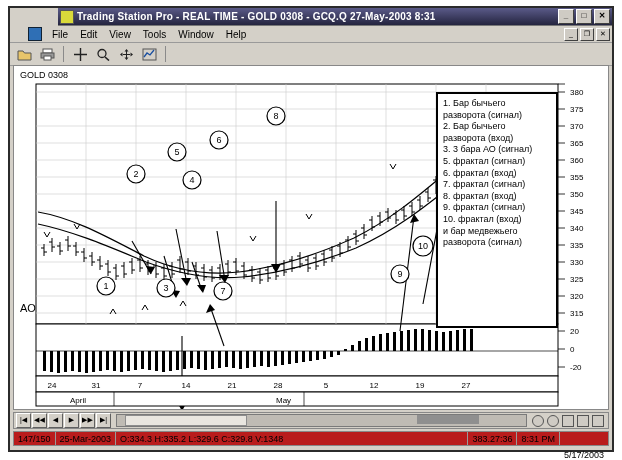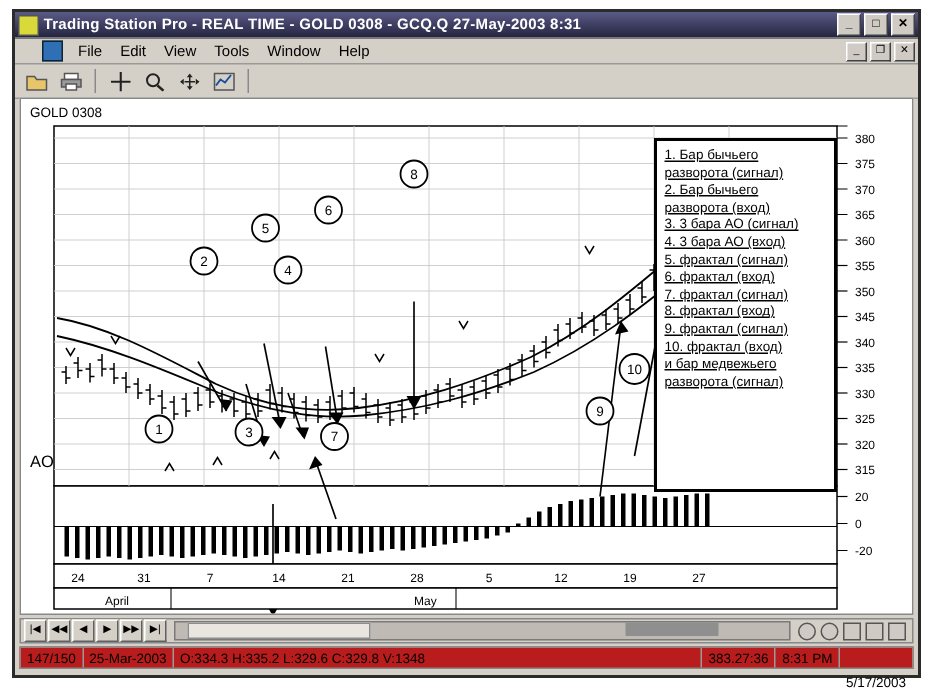--- a/index.html
+++ b/index.html
@@ -18,20 +18,21 @@
     box-sizing:border-box;
   }
   
   .titlebar{
     position:relative;height:17px;
     background:linear-gradient(to bottom,#5a5a88,#24243f);
     display:flex;align-items:center;
     color:#fff;font-size:10px;font-weight:bold;
     padding:0 2px;
     border-bottom:1px solid #777;
+    margin-left:48px;
   }
   .titlebar .tlogo{
     width:12px;height:12px;background:#d9d93a;border:1px solid #555;margin-right:3px;
     flex:0 0 auto;
   }
   .titlebar .ttext{
     flex:1 1 auto;white-space:nowrap;overflow:hidden;text-overflow:clip;
     letter-spacing:0.2px;
   }
   .winbtns{display:flex;gap:2px;flex:0 0 auto;}
@@ -67,21 +68,21 @@
   .chartwrap{
     position:absolute;left:3px;top:57px;width:596px;height:345px;
     background:#ffffff;border:1px solid #888;box-sizing:border-box;
     overflow:hidden;
   }
   .chartsvg{position:absolute;left:0;top:0;}
   .legendbox{
     position:absolute;left:422px;top:26px;width:122px;height:236px;
     border:2px solid #000;background:#fff;
     font-size:9px;line-height:11.6px;
-    padding:4px 4px 0 5px;box-sizing:border-box;text-decoration:underline;
+    padding:4px 4px 0 5px;box-sizing:border-box;
   }
   .legendbox div{white-space:nowrap;}
   .gold-label{
     position:absolute;left:6px;top:4px;font-size:9px;
   }
   .ao-label{position:absolute;left:6px;top:236px;font-size:11px;}
   
   .navbar{
     position:absolute;left:3px;top:404px;width:596px;height:17px;
     background:#d4d0c8;border:1px solid #888;box-sizing:border-box;
@@ -470,21 +471,20 @@
 
     <div class="gold-label">GOLD   0308</div>
     <div class="ao-label">AO</div>
 
     <div class="legendbox">
       <div>1. Бар бычьего</div>
       <div>разворота (сигнал)</div>
       <div>2. Бар бычьего</div>
       <div>разворота (вход)</div>
       <div>3. 3 бара АО (сигнал)</div>
-      <div>4. 3 бара АО (вход)</div>
       <div>5. фрактал (сигнал)</div>
       <div>6. фрактал (вход)</div>
       <div>7. фрактал (сигнал)</div>
       <div>8. фрактал (вход)</div>
       <div>9. фрактал (сигнал)</div>
       <div>10. фрактал (вход)</div>
       <div>и бар медвежьего</div>
       <div>разворота (сигнал)</div>
     </div>
   </div>

